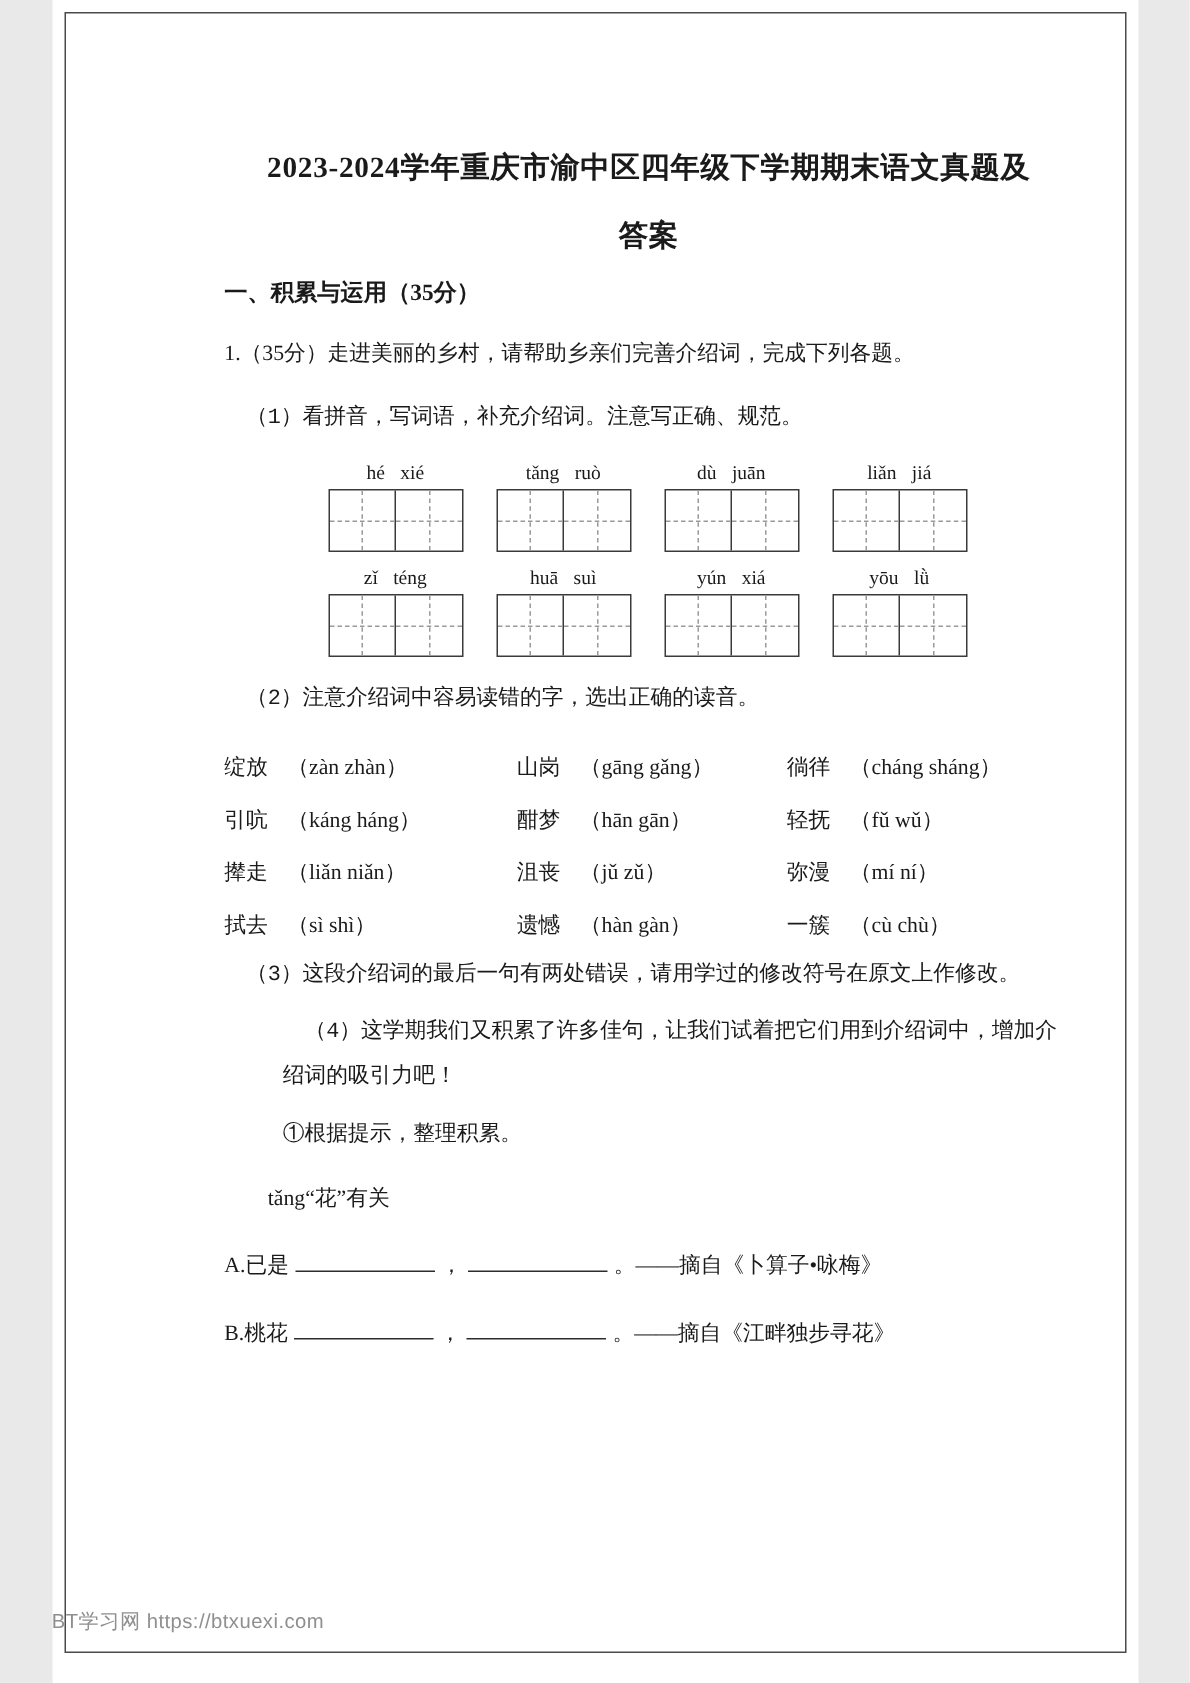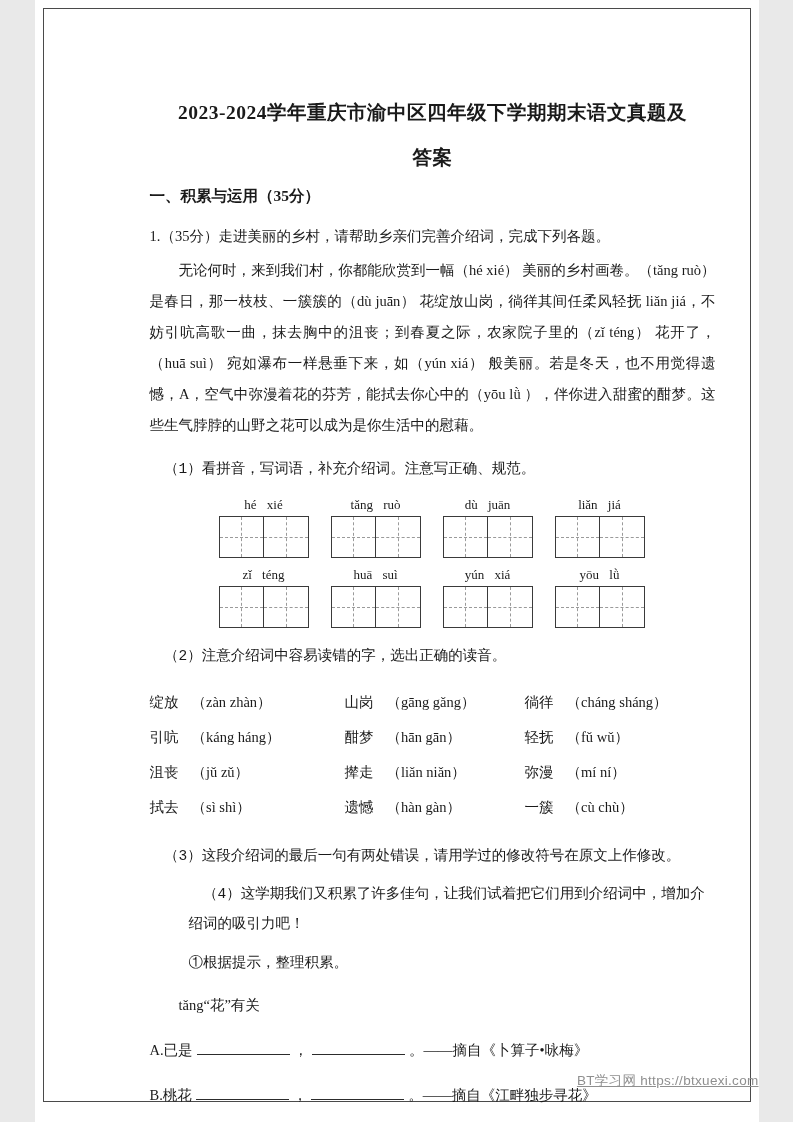--- a/index.html
+++ b/index.html
@@ -72,58 +72,56 @@
     display:grid;
     grid-template-columns:195px 180px 1fr;
     line-height:35px;
   }
   .pron-cell { white-space:nowrap; }
   .pron-word { margin-right:13px; }
   .plain-line { line-height:31px; }
   .m8  { margin-top:8px;margin-left:39px; }
   .m12 { margin-top:12px; }
   .m14 { margin-top:14px; }
-  .m16 { margin-top:16px; }
+  .m16 { }
   .indent2 { text-indent:2em; }
   .quote-line { line-height:31px; white-space:nowrap; }
   .blank {
     display:inline-block;
     width:93px; height:1.05em;
     border-bottom:1px solid #2c2c2c;
     margin:0 4px;
     vertical-align:baseline;
   }
   .footer {
     position:absolute; left:0; right:0; bottom:32px;
-    text-align:right;
+    text-align:left;
     font-family:"Liberation Sans","DejaVu Sans",sans-serif;
     font-size:13.5px;
     color:#8f8f8f;
     letter-spacing:0.3px;
-    text-decoration:underline;
   }
 </style>
 </head>
 <body>
 
 <div class="page">
   <div class="frame"></div>
 
   <div class="content">
 
     <h1 class="title">
       <span class="title-line">2023-2024学年重庆市渝中区四年级下学期期末语文真题及</span>
       <span class="title-line">答案</span>
     </h1>
 
     <div class="section-heading">一、积累与运用（35分）</div>
 
     <div class="q1-intro">1.（35分）走进美丽的乡村，请帮助乡亲们完善介绍词，完成下列各题。</div>
 
-    <p class="passage">无论何时，来到我们村，你都能欣赏到一幅（hé xié） 美丽的乡村画卷。（tǎng ruò） 是春日，那一枝枝、一簇簇的（dù juān） 花绽放山岗，徜徉其间任柔风轻抚 liǎn jiá，不妨引吭高歌一曲，抹去胸中的沮丧；到春夏之际，农家院子里的（zǐ téng）  花开了，（huā suì） 宛如瀑布一样悬垂下来，如（yún xiá） 般美丽。若是冬天，也不用觉得遗憾，A，空气中弥漫着花的芬芳，能拭去你心中的（yōu lǜ  ），伴你进入甜蜜的酣梦。这些生气脖脖的山野之花可以成为是你生活中的慰藉。</p>
 
     <div class="subq m-top">（1）看拼音，写词语，补充介绍词。注意写正确、规范。</div>
 
     <div class="pinyin-section">
       <div class="pinyin-row">
         <div class="pinyin-group">
           <div class="pinyin-label">hé xié</div>
           <div class="tian-grid">
               <div class="tian-cell"></div>
               <div class="tian-cell"></div>
@@ -187,22 +185,22 @@
 
     <div class="pron-table">
       <div class="pron-cell"><span class="pron-word">绽放</span><span class="pron-opts">（zàn zhàn）</span></div>
       <div class="pron-cell"><span class="pron-word">山岗</span><span class="pron-opts">（gāng gǎng）</span></div>
       <div class="pron-cell"><span class="pron-word">徜徉</span><span class="pron-opts">（cháng sháng）</span></div>
 
       <div class="pron-cell"><span class="pron-word">引吭</span><span class="pron-opts">（káng háng）</span></div>
       <div class="pron-cell"><span class="pron-word">酣梦</span><span class="pron-opts">（hān gān）</span></div>
       <div class="pron-cell"><span class="pron-word">轻抚</span><span class="pron-opts">（fǔ wǔ）</span></div>
 
+      <div class="pron-cell"><span class="pron-word">撵走</span><span class="pron-opts">（liǎn niǎn）</span></div>
       <div class="pron-cell"><span class="pron-word">沮丧</span><span class="pron-opts">（jǔ zǔ）</span></div>
-      <div class="pron-cell"><span class="pron-word">撵走</span><span class="pron-opts">（liǎn niǎn）</span></div>
       <div class="pron-cell"><span class="pron-word">弥漫</span><span class="pron-opts">（mí ní）</span></div>
 
       <div class="pron-cell"><span class="pron-word">拭去</span><span class="pron-opts">（sì shì）</span></div>
       <div class="pron-cell"><span class="pron-word">遗憾</span><span class="pron-opts">（hàn gàn）</span></div>
       <div class="pron-cell"><span class="pron-word">一簇</span><span class="pron-opts">（cù chù）</span></div>
     </div>
 
     <div class="subq m16">（3）这段介绍词的最后一句有两处错误，请用学过的修改符号在原文上作修改。</div>
     <div class="subq m8">（4）这学期我们又积累了许多佳句，让我们试着把它们用到介绍词中，增加介绍词的吸引力吧！</div>
 

